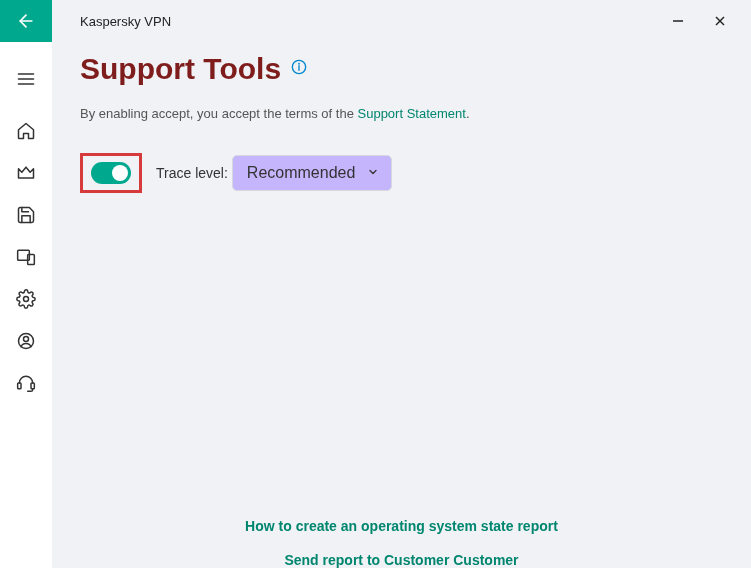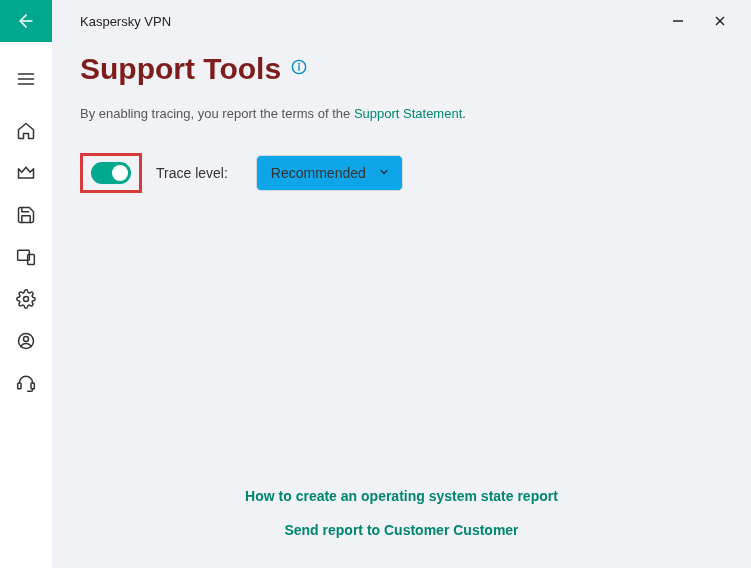--- a/index.html
+++ b/index.html
@@ -137,45 +137,44 @@
       right: 3px;
       top: 3px;
       width: 16px;
       height: 16px;
       border-radius: 50%;
       background: #ffffff;
     }
     .trace-label {
       font-size: 14px;
       color: #333;
-      margin-right: 28px;
+      margin-right: 4px;
     }
     .dropdown {
-      background: #0ea5e9;
+      background: #c4b5fd;
       border: 1px solid #d5d9de;
       border-radius: 5px;
       height: 36px;
       padding: 0 36px 0 14px;
-      font-size: 14px;
+      font-size: 16px;
       color: #333;
       display: flex;
       align-items: center;
       position: relative;
       cursor: pointer;
       min-width: 142px;
     }
     .dropdown .chev {
       position: absolute;
       right: 12px;
       top: 50%;
       transform: translateY(-50%);
     }
     .footer-links {
       margin-top: auto;
-      margin-bottom: 30px;
       display: flex;
       flex-direction: column;
       align-items: center;
       gap: 18px;
     }
     .footer-link {
       font-size: 14px;
       font-weight: 600;
       color: #00866f;
       cursor: pointer;
@@ -271,21 +270,21 @@
       <span class="info-icon">
         <svg width="16" height="16" viewBox="0 0 24 24" fill="none" stroke="#0088cc" stroke-width="2" stroke-linecap="round">
             <circle cx="12" cy="12" r="10"></circle>
             <line x1="12" y1="10" x2="12" y2="17"></line>
             <circle cx="12" cy="7" r="0.5" fill="#0088cc"></circle>
           </svg>
       </span>
     </div>
 
     <p class="notice">
-      <span>By enabling tracing, you report the terms of the </span><a>Support Statement</a><span>.</span>
+      <span>By enabling accept, you accept the terms of the </span><a>Support Statement</a><span>.</span>
     </p>
 
     <div class="trace-row">
       <div class="highlight-box">
         <div class="toggle">
           <div class="toggle-knob"></div>
         </div>
       </div>
       <span class="trace-label">Trace level:</span>
       <div class="dropdown">

